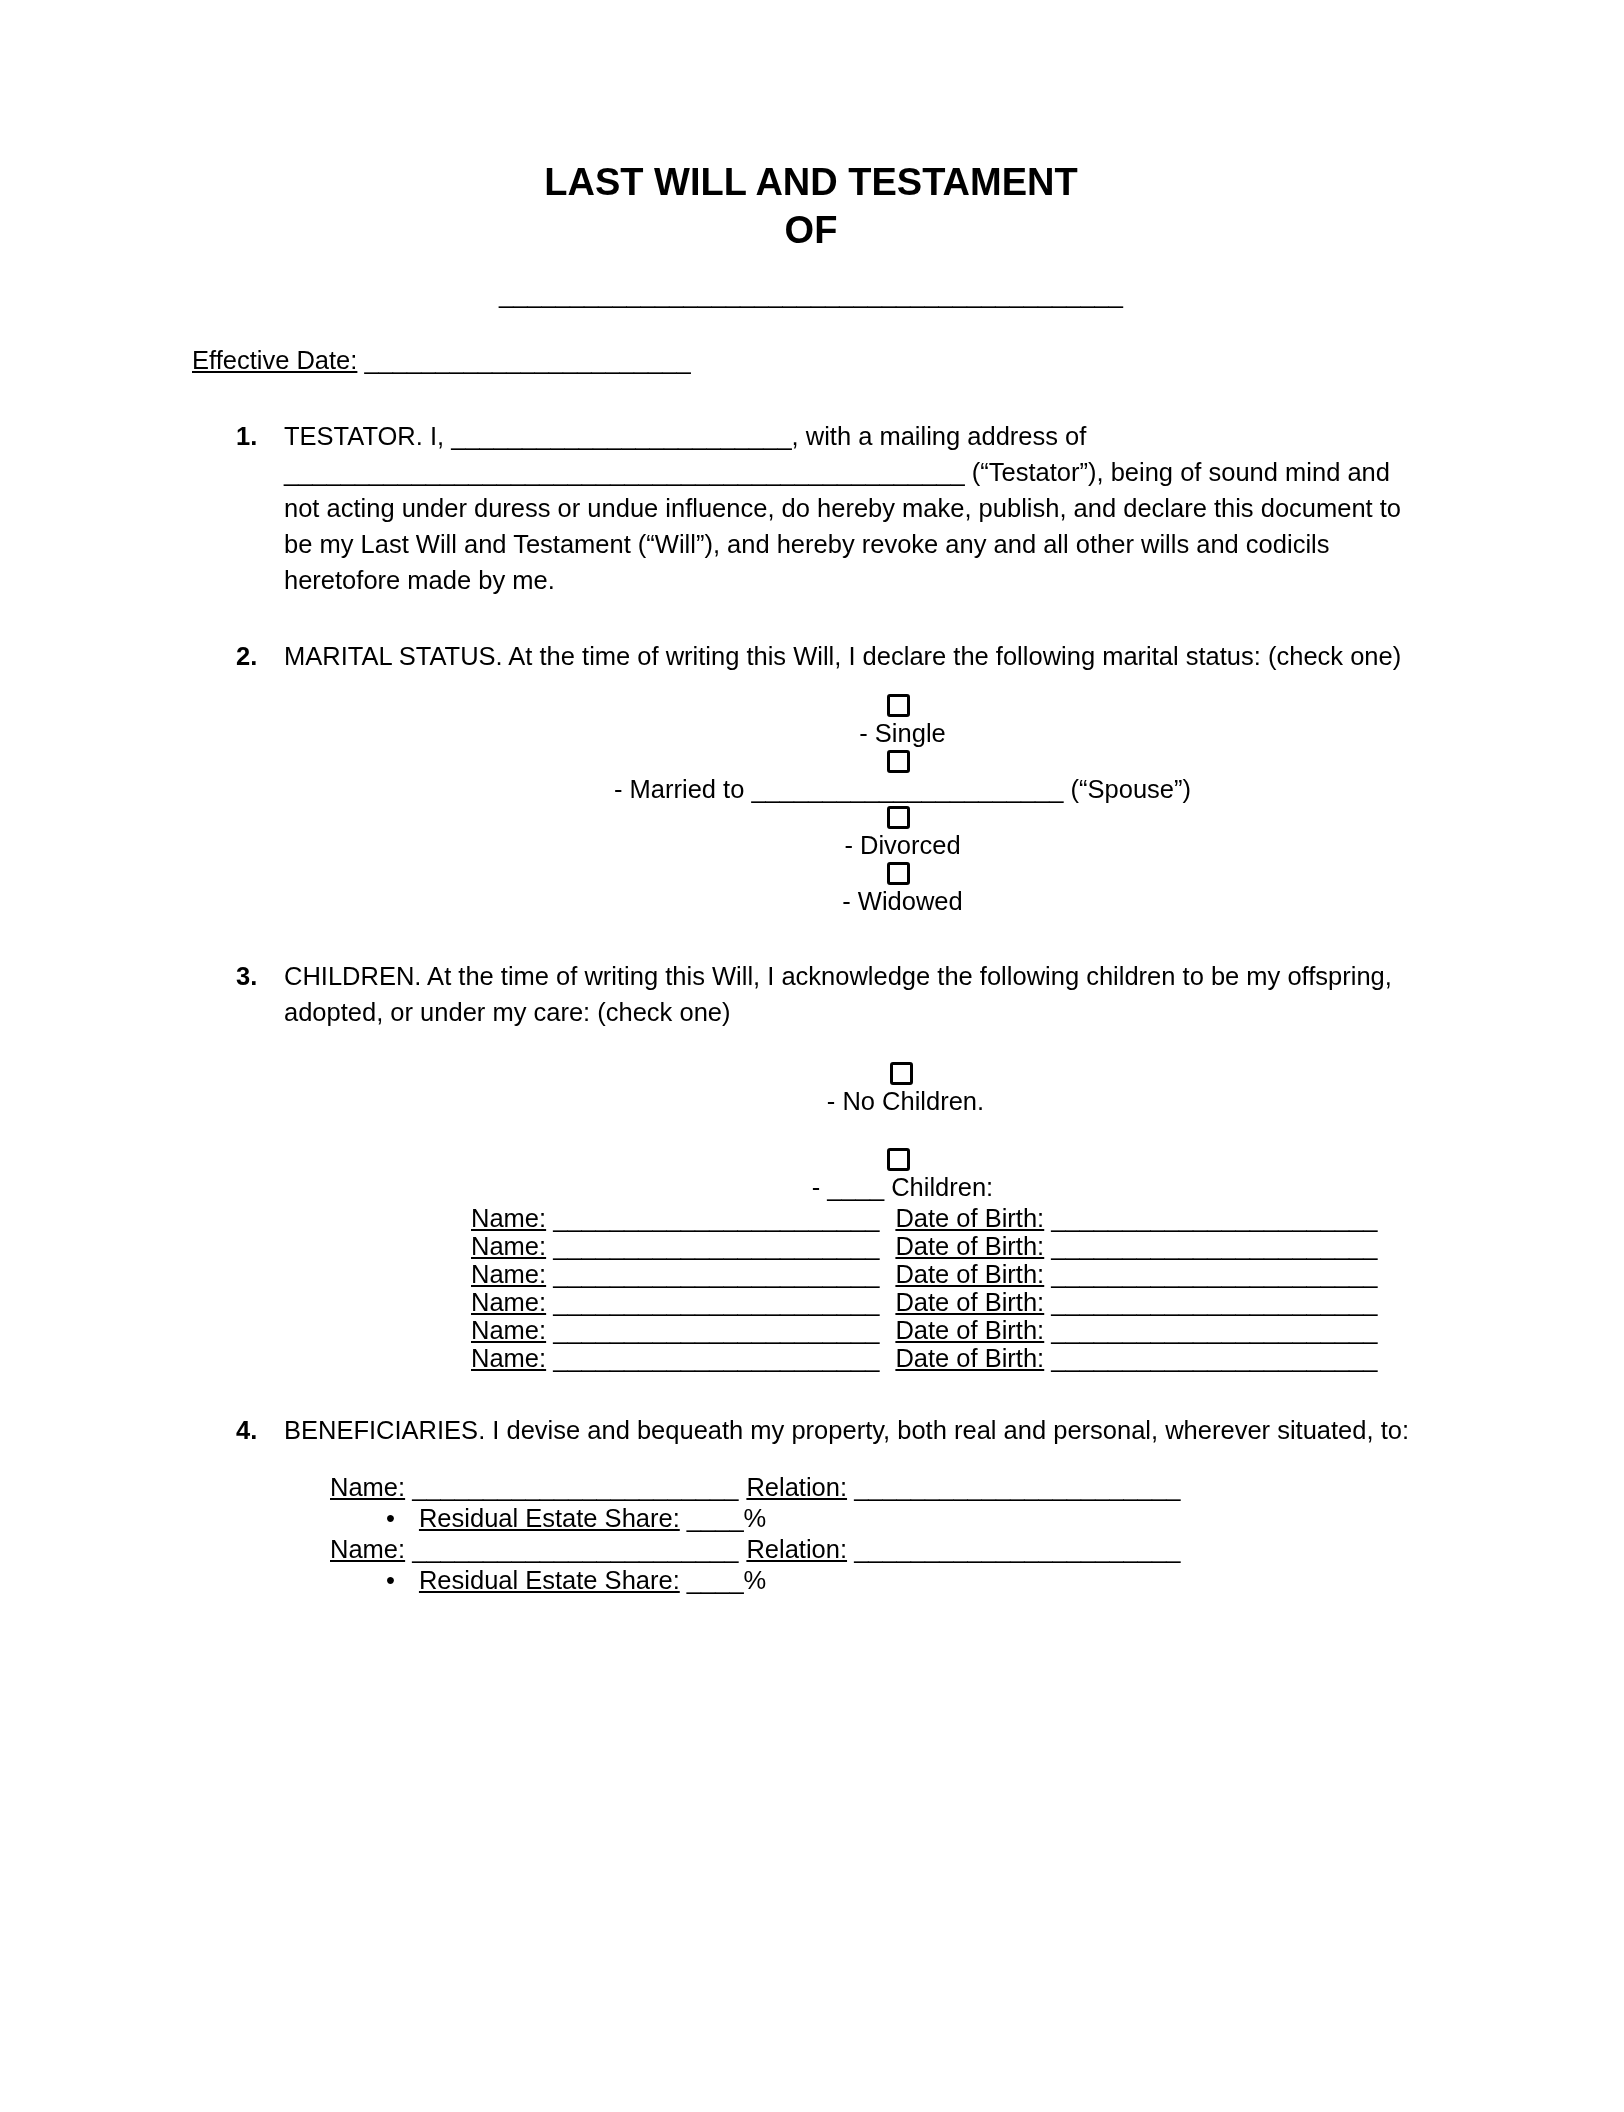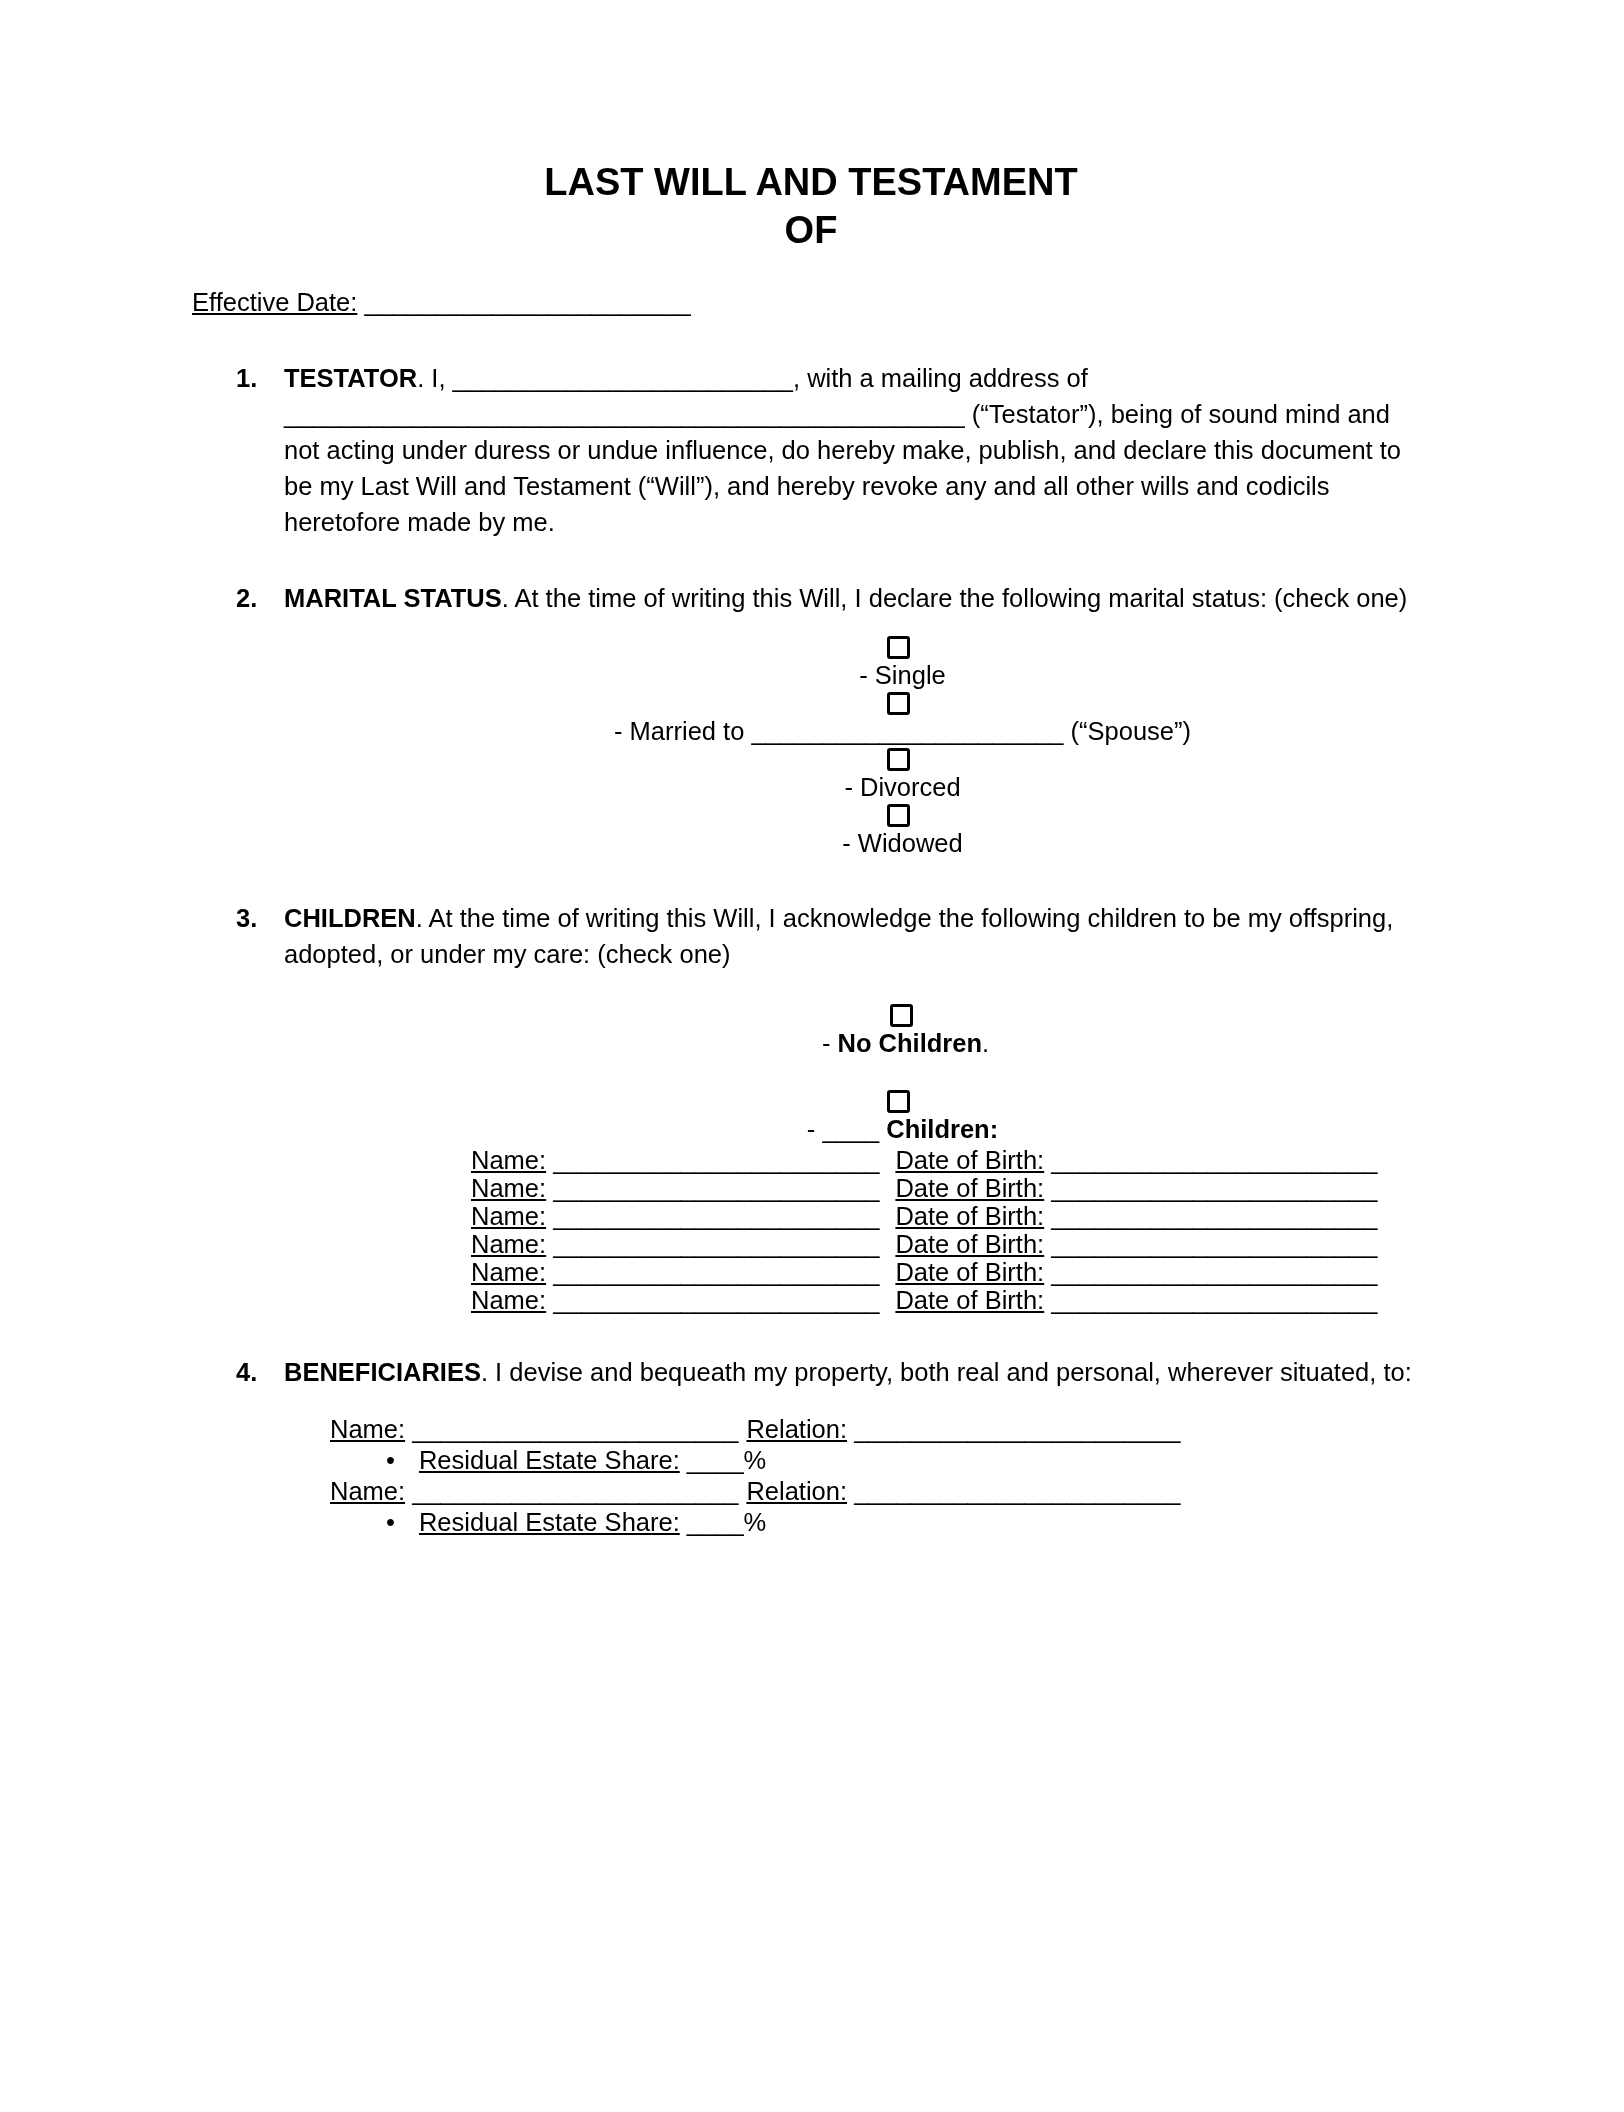--- a/index.html
+++ b/index.html
@@ -11,21 +11,21 @@
     background: #ffffff;
     color: #000000;
     font-family: "Liberation Sans", sans-serif;
     padding: 158px 194px 0 192px;
     overflow: hidden;
   }
   .title { text-align: center; font-weight: bold; font-size: 38px; line-height: 48px; }
   .center-blank { text-align: center; font-size: 25.5px; line-height: 36px; margin-top: 22px; }
   .body-text { font-size: 25.5px; line-height: 36px; }
   .ul { text-decoration: underline; }
-  b { font-weight: bold; }
+  b { font-weight: normal; }
   .effective { margin-top: 30px; }
 
   .section { display: flex; margin-left: 44px; margin-top: 40px; }
   .num { width: 48px; flex: none; font-weight: bold; }
   .sec-body { flex: 1; min-width: 0; }
 
   .check-list { margin-left: 91px; margin-top: 20px; }
   .check-row { display: flex; align-items: center; line-height: 33px; flex-direction: column; }
   .checkbox {
     display: inline-block; width: 23px; height: 23px;
@@ -60,20 +60,21 @@
 </head>
 <body>
 
 <div class="page">
 
   <div class="title">
     <div>LAST WILL AND TESTAMENT</div>
     <div>OF</div>
   </div>
 
+  <div class="center-blank">____________________________________________</div>
 
   <div class="effective body-text">
     <span class="ul">Effective Date:</span><span> _______________________</span>
   </div>
 
   <div class="section body-text">
     <span class="num">1.</span>
     <div class="sec-body">
       <p><b>TESTATOR</b><span>. I, </span><span>________________________</span><span>, with a mailing address of </span><span>________________________________________________</span><span> (“Testator”), being of sound mind and not acting under duress or undue influence, do hereby make, publish, and declare this document to be my Last Will and Testament (“Will”), and hereby revoke any and all other wills and codicils heretofore made by me.</span></p>
     </div>

